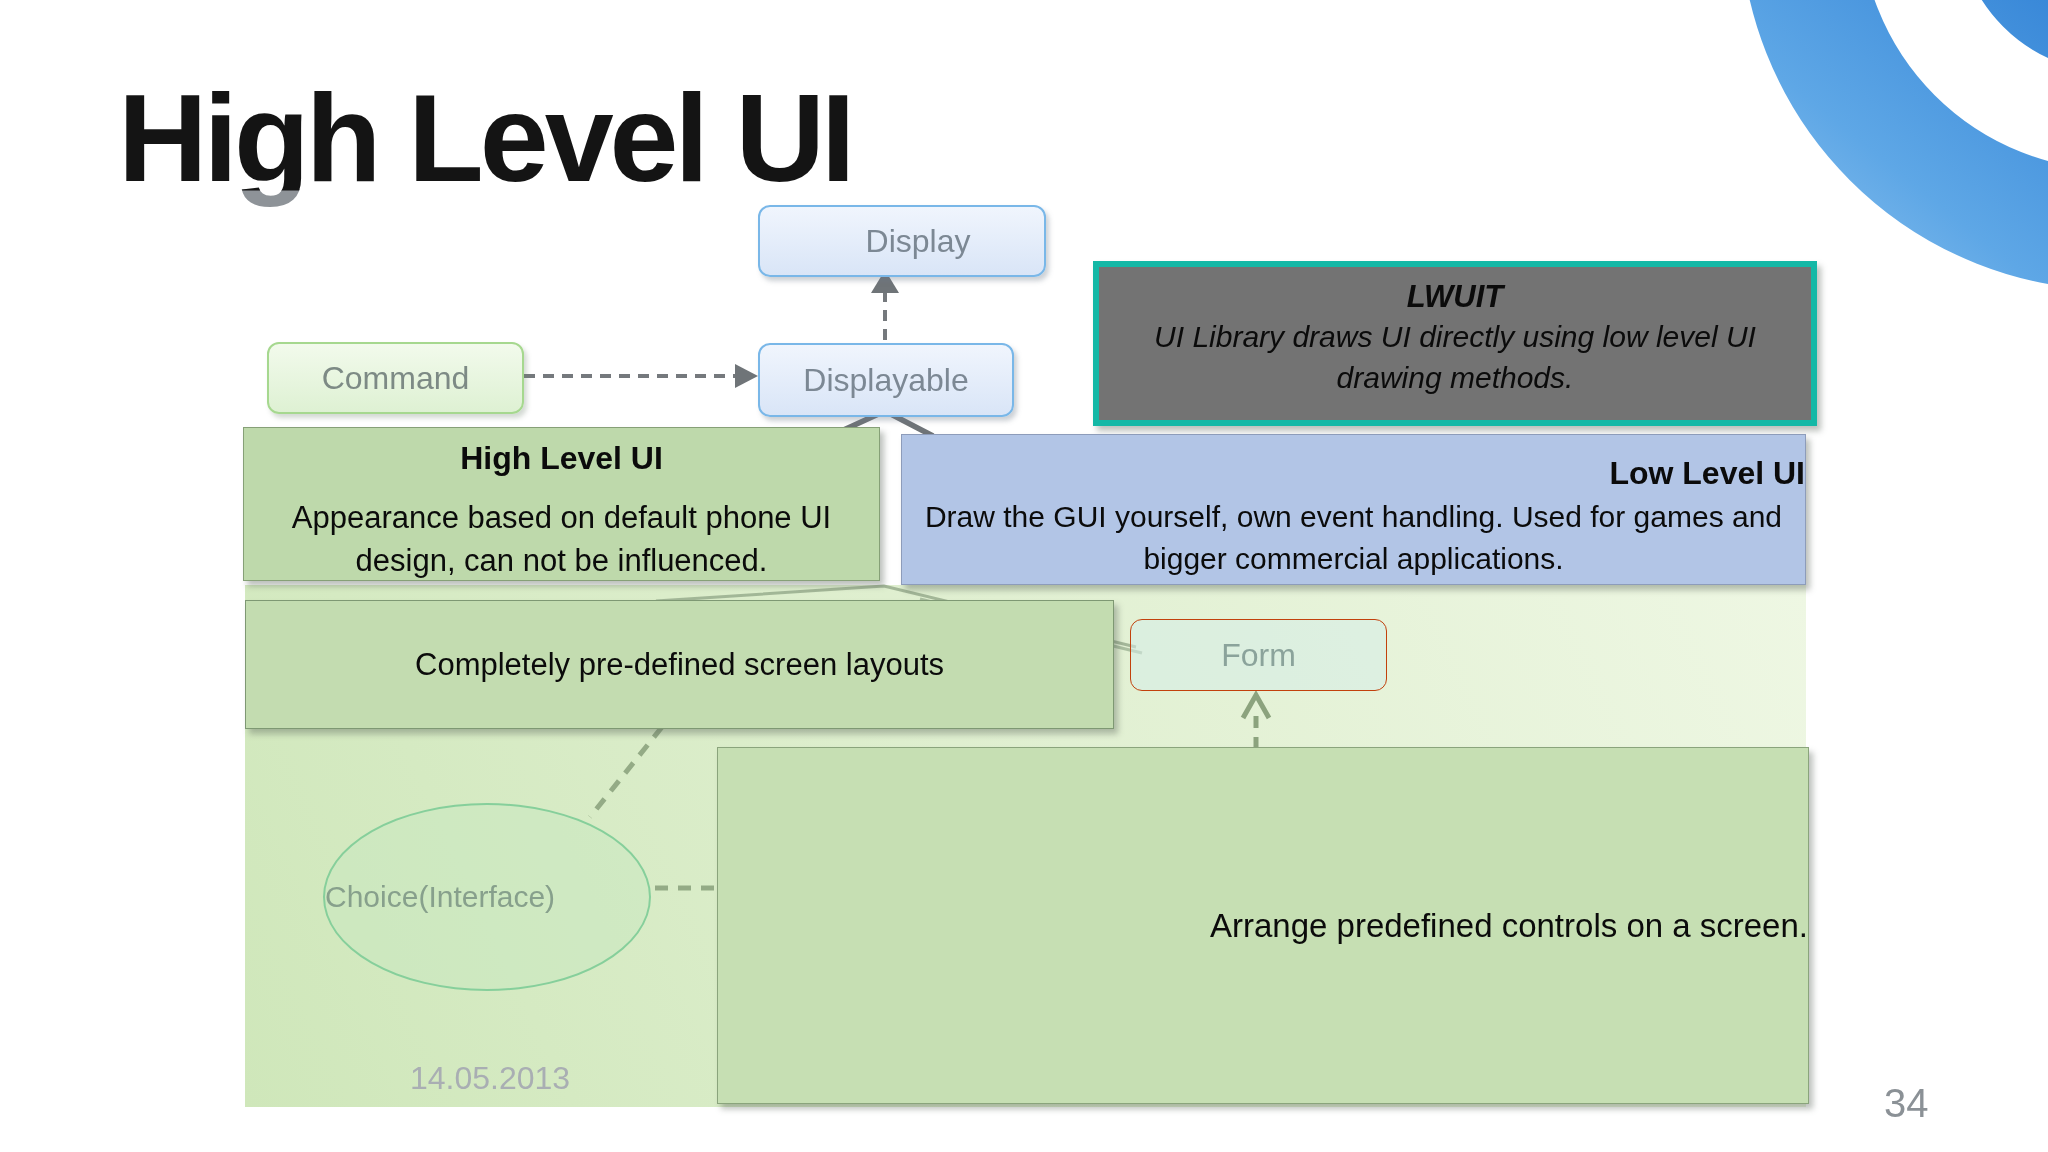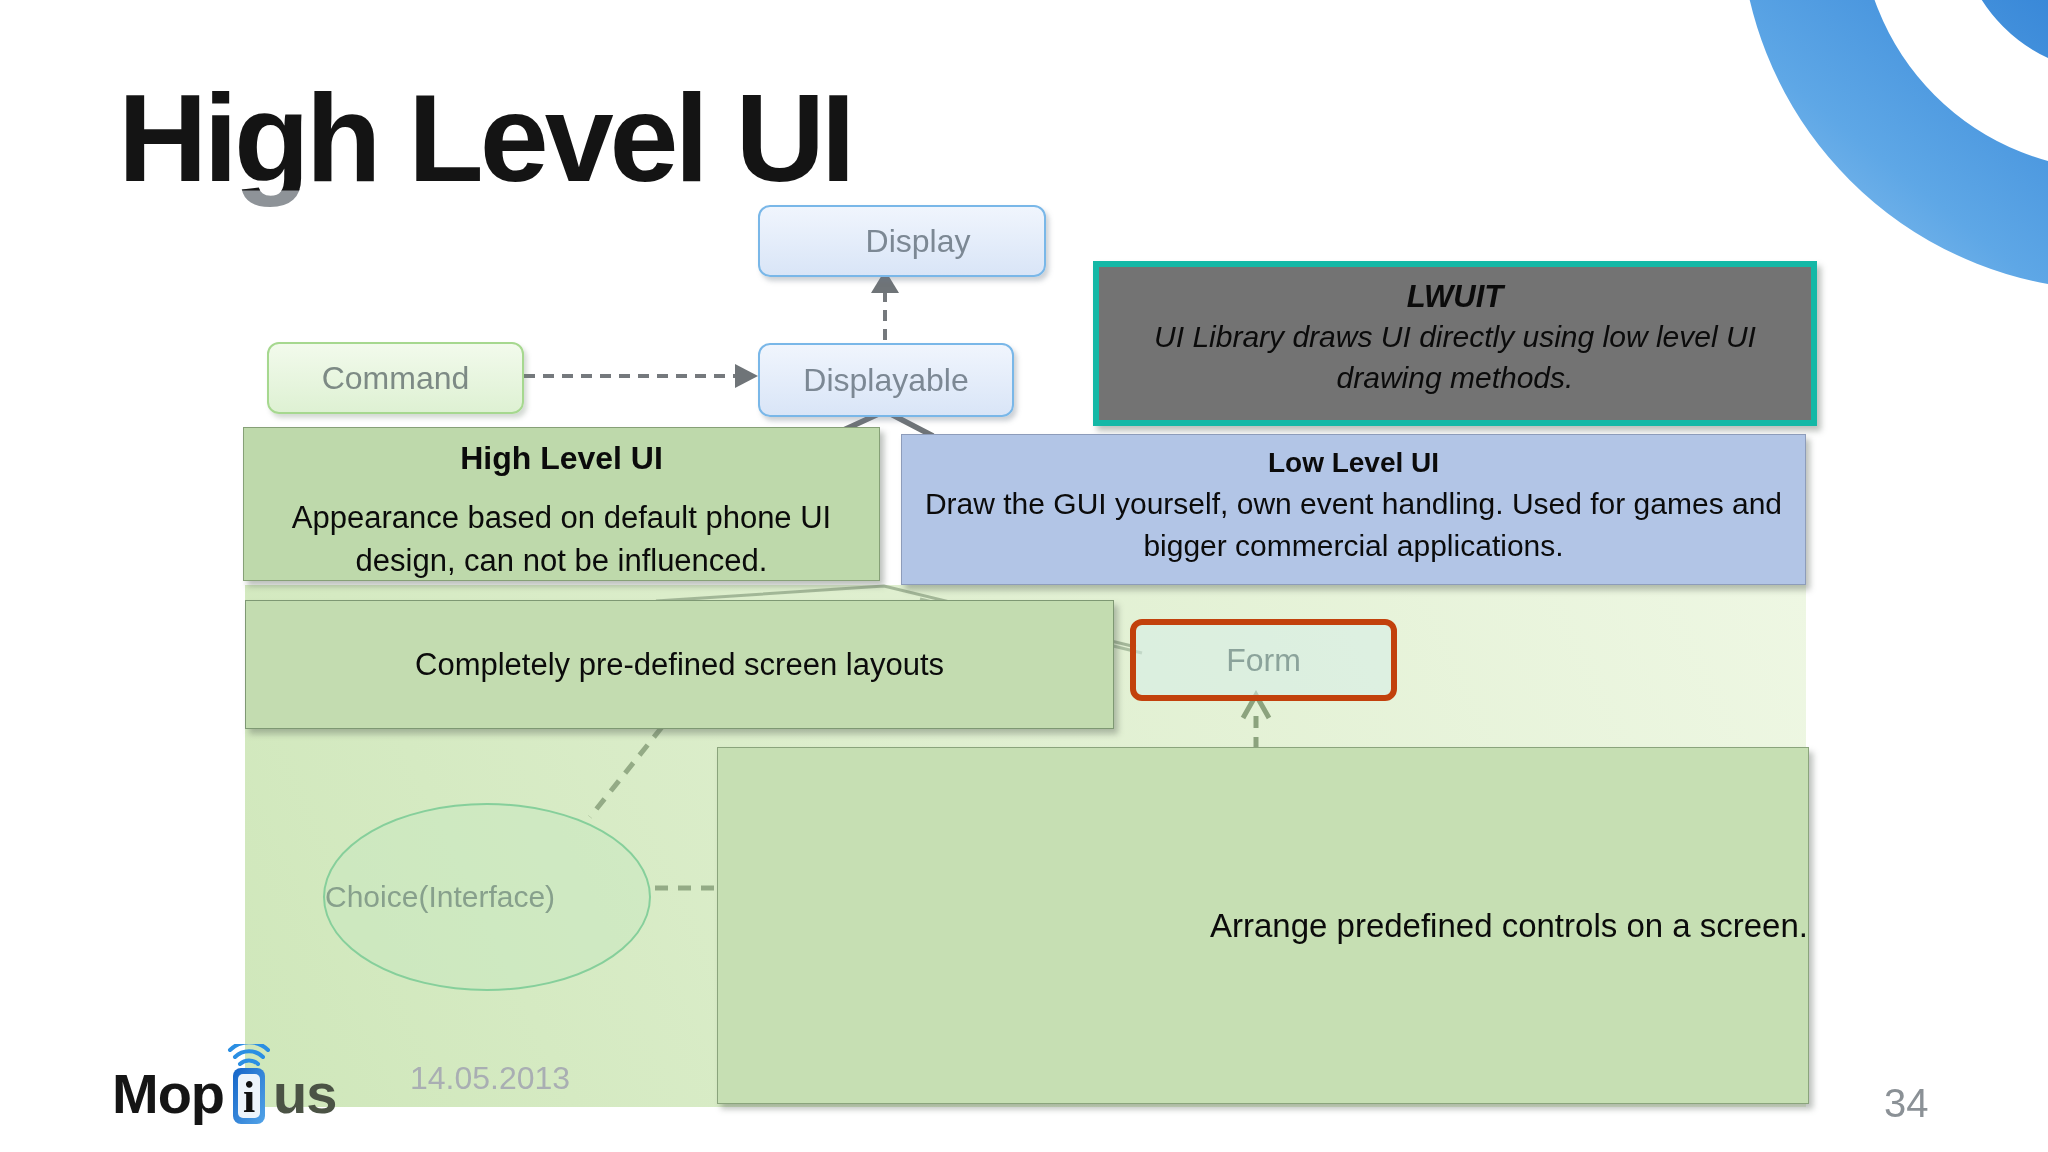--- a/index.html
+++ b/index.html
@@ -29,41 +29,41 @@
   .node-display{left:758px;top:205px;width:252px;height:68px;
         background:linear-gradient(#f0f5fd,#d9e5f7);border:2px solid #79b7e8;color:#7c8894;
         box-shadow:3px 4px 5px rgba(110,120,135,.35);padding-left:32px;}
   .node-displayable{left:758px;top:343px;width:252px;height:70px;
         background:linear-gradient(#f0f5fd,#d9e5f7);border:2px solid #79b7e8;color:#7c8894;
         box-shadow:3px 4px 5px rgba(110,120,135,.35);}
   .node-command{left:267px;top:342px;width:253px;height:68px;
         background:linear-gradient(#f2faec,#def1d3);border:2px solid #a6d88f;color:#7d8a85;
         box-shadow:3px 4px 5px rgba(110,130,110,.3);}
   .node-form{left:1130px;top:619px;width:255px;height:70px;border-radius:12px;
-        background:rgba(214,236,232,.55);border:6px solid #c2410c;color:#8ba39b;z-index:3;}
+        background:rgba(214,236,232,.55);border:1px solid #c2410c;color:#8ba39b;z-index:3;}
   .ellipse-choice{position:absolute;left:323px;top:803px;width:324px;height:184px;z-index:3;
         border-radius:50%;background:rgba(199,232,192,.5);border:2px solid #86cf9b;
         display:flex;flex-direction:row;align-items:center;justify-content:flex-start;
         font-size:30px;color:#87a08c;line-height:1.35;}
 
   
   .callout{position:absolute;z-index:4;color:#0b0b0b;text-align:center;
         box-shadow:4px 5px 6px rgba(90,100,90,.4);}
   .callout .c-title{font-weight:bold;}
   .callout-lwuit{left:1093px;top:261px;width:712px;height:153px;
         background:#737373;border:6px solid #14b8a6;font-size:30px;}
   .callout-lwuit .c-title{font-style:italic;font-size:31px;padding-top:12px;}
   .callout-lwuit .c-body{font-style:italic;max-width:660px;margin:2px auto 0;line-height:1.35;}
   .callout-high{left:243px;top:427px;width:635px;height:152px;
         background:#bed9ab;border:1px solid #86a077;font-size:31px;}
   .callout-high .c-title{font-size:32px;padding-top:12px;}
   .callout-high .c-body{max-width:580px;margin:20px auto 0;line-height:1.38;}
   .callout-low{left:901px;top:434px;width:903px;height:149px;
         background:#b2c5e6;border:1px solid #8d9cba;font-size:30px;}
-  .callout-low .c-title{font-size:28px;padding-top:12px;}
+  .callout-low .c-title{font-size:32px;padding-top:20px;text-align:right;}
   .callout-low .c-body{max-width:870px;margin:4px auto 0;line-height:1.4;}
   .callout-predef{left:245px;top:600px;width:867px;height:127px;
         background:#c3dcb0;border:1px solid #7e9873;font-size:31px;
         display:flex;align-items:center;justify-content:center;}
   .callout-arrange{left:717px;top:747px;width:1090px;height:355px;
         background:#c6dfb3;border:1px solid #8aa47c;font-size:33px;
         display:flex;align-items:center;justify-content:flex-end;}
 
   
   .footer-logo{position:absolute;left:112px;top:1038px;height:84px;z-index:6;
@@ -148,34 +148,16 @@
     <div class="c-title">Low Level UI</div>
     <div class="c-body">Draw the GUI yourself, own event handling. Used for games and bigger commercial applications.</div>
   </div>
   <div class="callout callout-predef">
     <span>Completely pre-defined screen layouts</span>
   </div>
   <div class="callout callout-arrange">
     <span>Arrange predefined controls on a screen.</span>
   </div>
 
-  <div class="footer-logo">
-    <span class="logo-mop">Mop</span>
-    <svg class="logo-phone" width="46" height="82" viewBox="0 0 46 82">
-      <defs>
-        <linearGradient id="phoneGrad" x1="0" y1="0" x2="1" y2="1">
-          <stop offset="0" stop-color="#1565c8"></stop>
-          <stop offset="1" stop-color="#53a4e8"></stop>
-        </linearGradient>
-      </defs>
-      <path d="M14 20 a13 13 0 0 1 18 0" fill="none" stroke="#2b8fe3" stroke-width="4" stroke-linecap="round"></path>
-      <path d="M9 13 a20 20 0 0 1 28 0" fill="none" stroke="#2b8fe3" stroke-width="4" stroke-linecap="round"></path>
-      <path d="M4 6 a27 27 0 0 1 38 0" fill="none" stroke="#2b8fe3" stroke-width="4" stroke-linecap="round"></path>
-      <rect x="7" y="24" width="32" height="56" rx="8" fill="url(#phoneGrad)"></rect>
-      <rect x="12" y="30" width="22" height="44" rx="5" fill="#edf4fb"></rect>
-      <text x="23" y="68" text-anchor="middle" font-family="Liberation Serif, serif" font-weight="bold" font-size="44" fill="#101010">i</text>
-    </svg>
-    <span class="logo-us">us</span>
-  </div>
   <div class="footer-date">14.05.2013</div>
   <div class="page-number">34</div>
 
 </div>
 
 </body></html>

